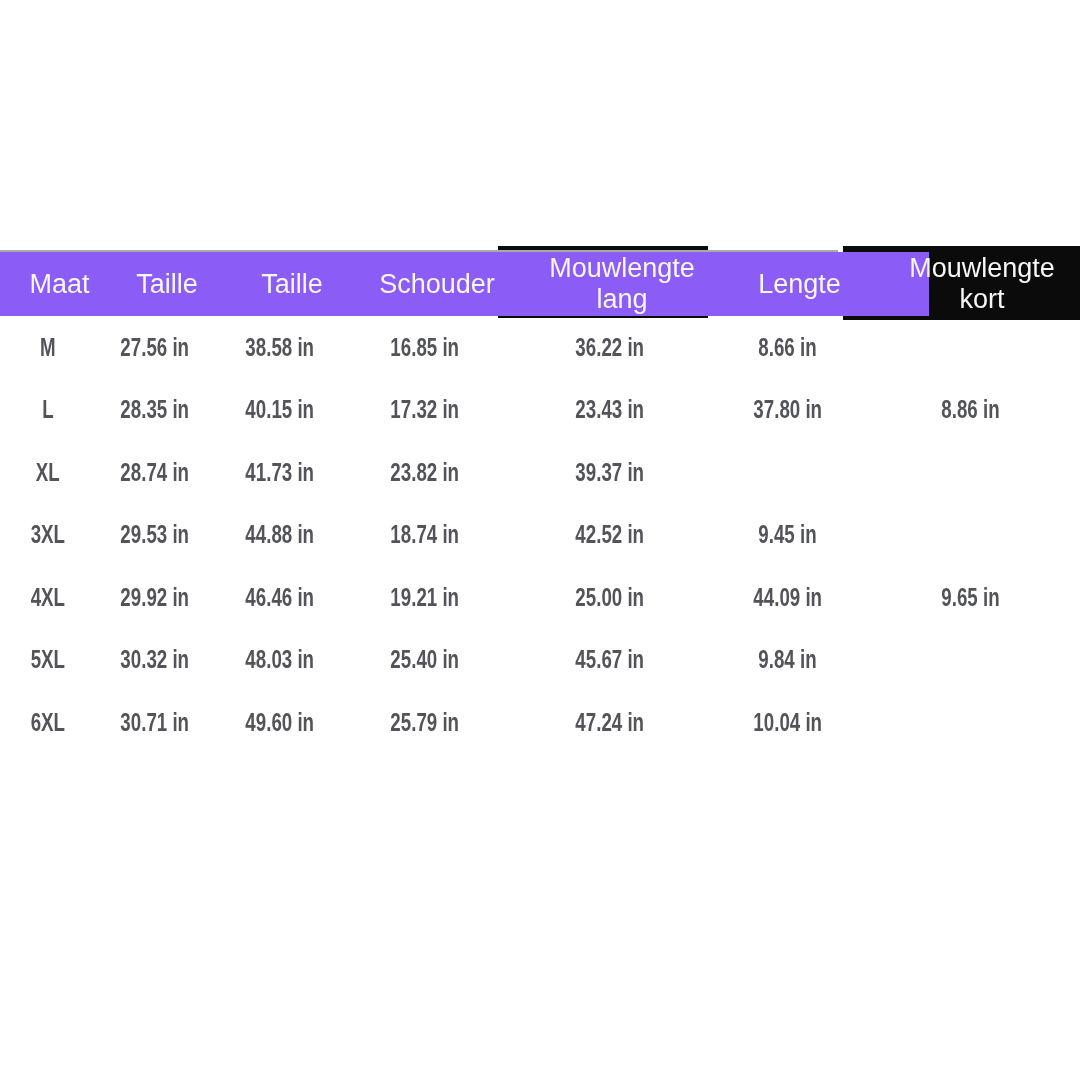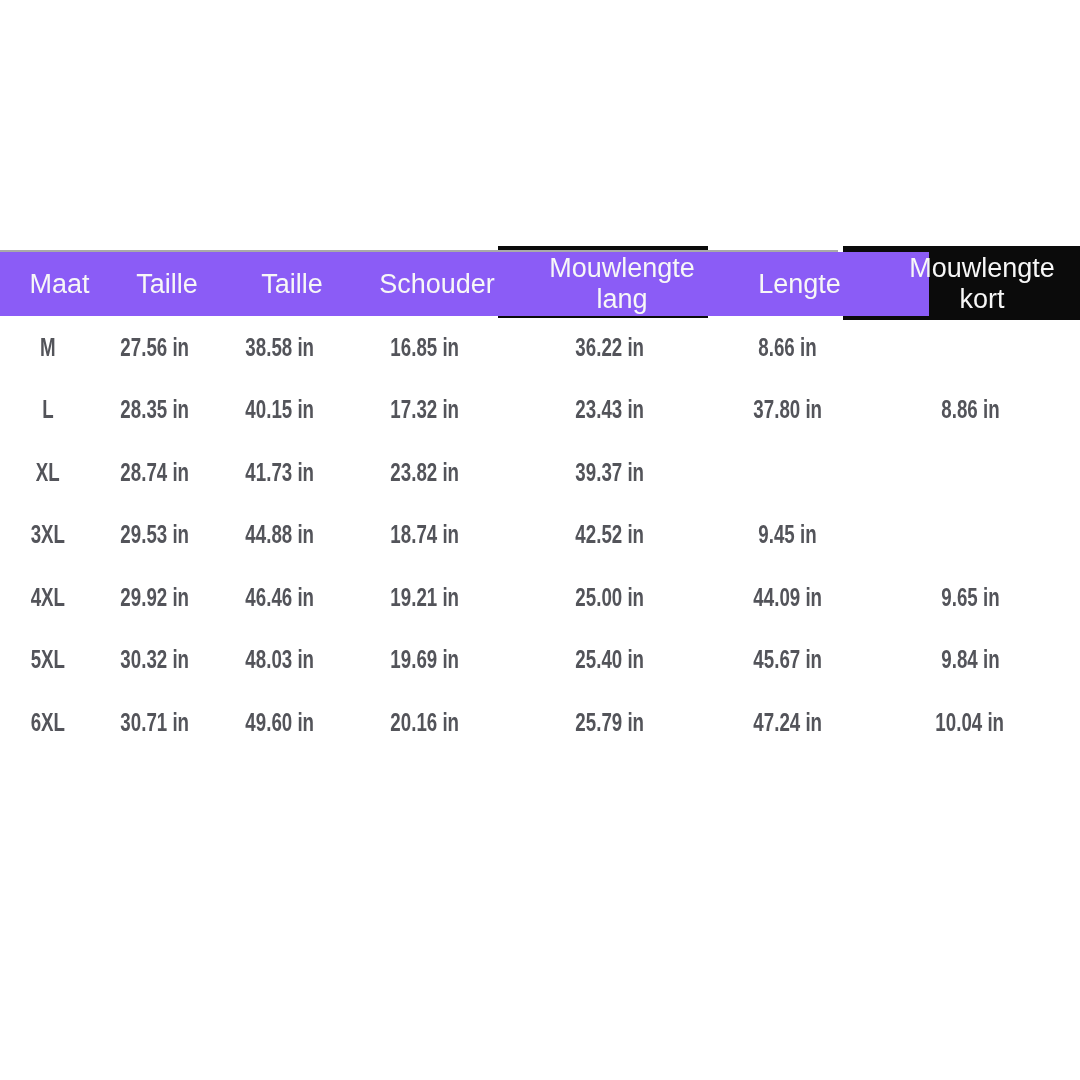--- a/index.html
+++ b/index.html
@@ -124,30 +124,28 @@
       <div class="cell"><span>19.21 in</span></div>
       <div class="cell"><span>25.00 in</span></div>
       <div class="cell"><span>44.09 in</span></div>
       <div class="cell"><span>9.65 in</span></div>
     </div>
 
     <div class="row">
       <div class="cell"><span>5XL</span></div>
       <div class="cell"><span>30.32 in</span></div>
       <div class="cell"><span>48.03 in</span></div>
-      <div class="cell"><span>19.69 in</span></div>
       <div class="cell"><span>25.40 in</span></div>
       <div class="cell"><span>45.67 in</span></div>
       <div class="cell"><span>9.84 in</span></div>
     </div>
 
     <div class="row">
       <div class="cell"><span>6XL</span></div>
       <div class="cell"><span>30.71 in</span></div>
       <div class="cell"><span>49.60 in</span></div>
-      <div class="cell"><span>20.16 in</span></div>
       <div class="cell"><span>25.79 in</span></div>
       <div class="cell"><span>47.24 in</span></div>
       <div class="cell"><span>10.04 in</span></div>
     </div>
 
   </div>
 </div>
 
 </body></html>

